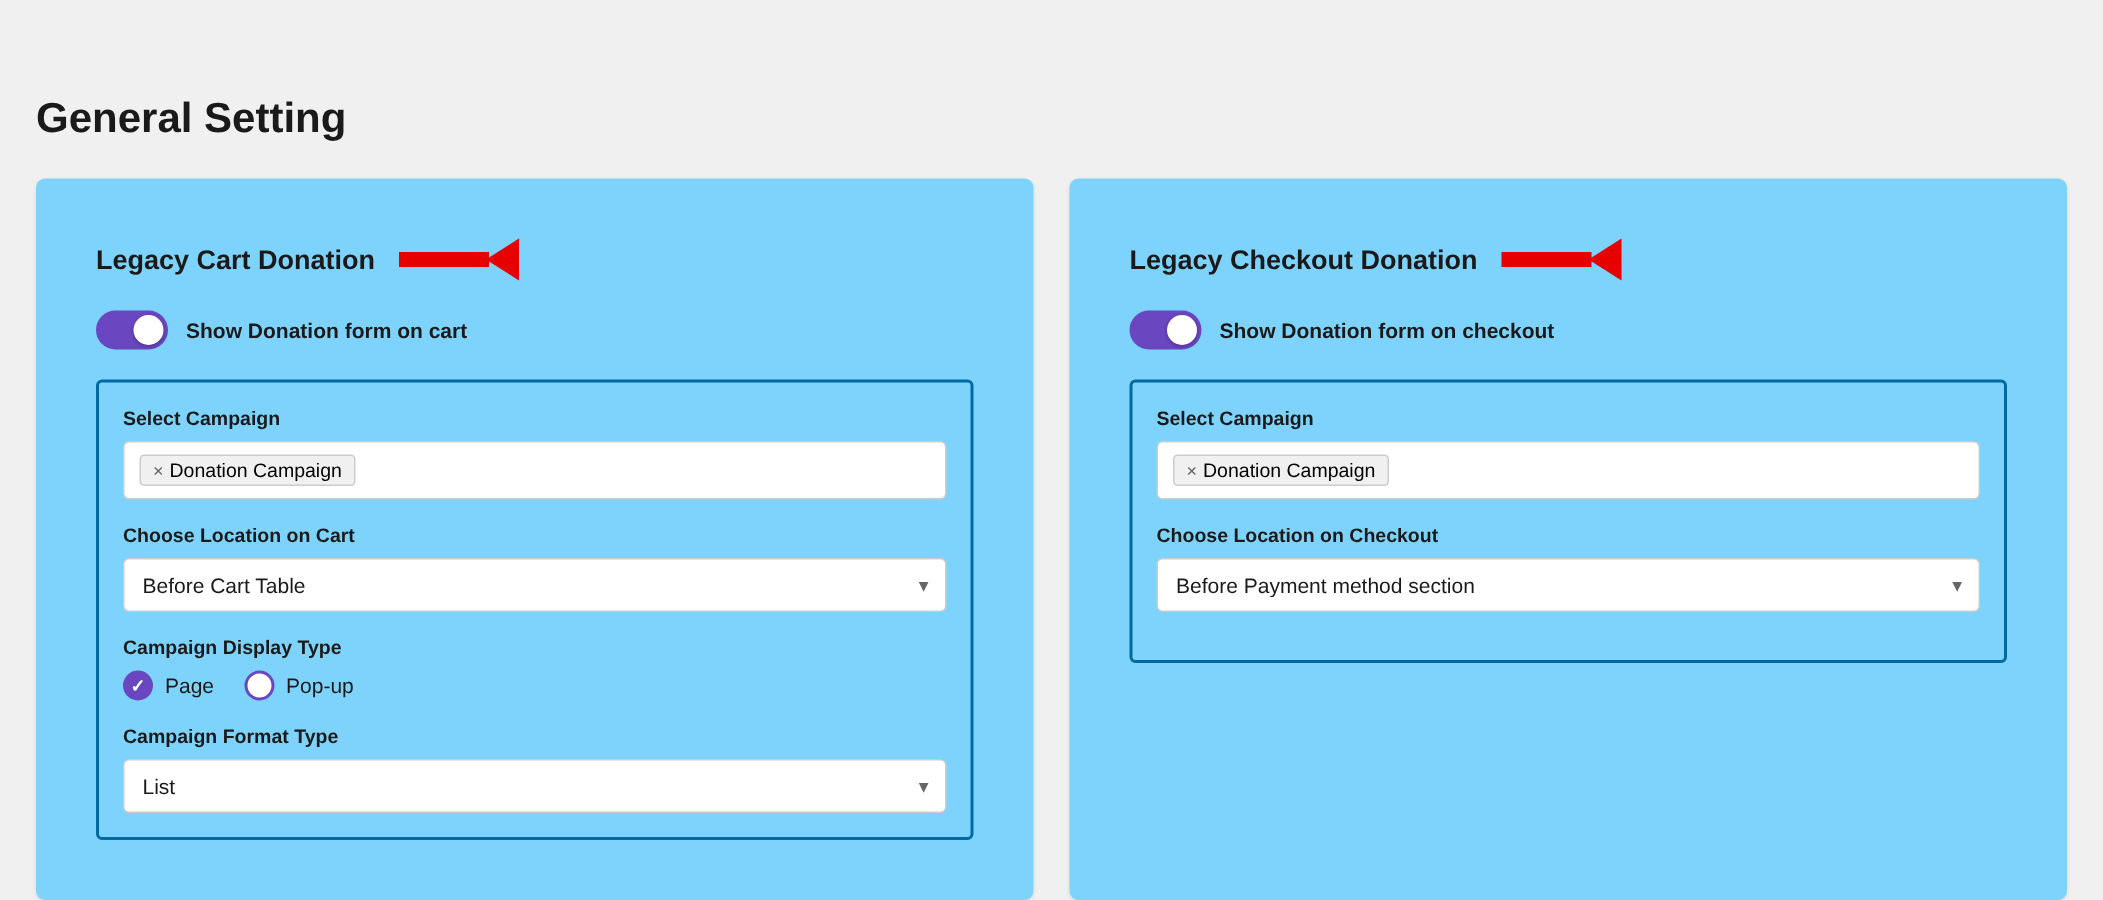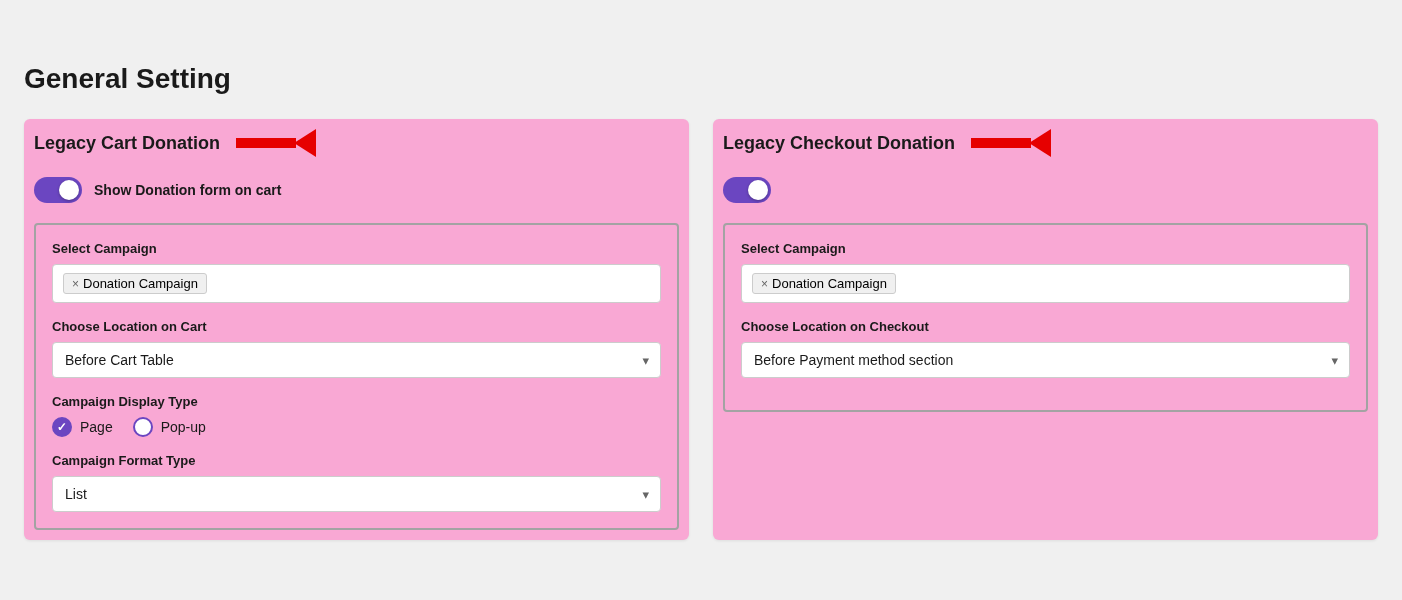--- a/index.html
+++ b/index.html
@@ -14,23 +14,23 @@
       font-weight: 700;
       color: #1a1a1a;
       margin-bottom: 24px;
       margin-top: 39px;
     }
     .panels-container {
       display: flex;
       gap: 24px;
     }
     .panel {
-      background: #f9a8d4;
+      background: #7dd3fc;
       border-radius: 6px;
-      padding: 10px;
+      padding: 40px;
       flex: 1;
       box-shadow: 0 1px 3px rgba(0,0,0,0.08);
     }
     .panel-header {
       display: flex;
       align-items: center;
       gap: 16px;
       margin-bottom: 20px;
     }
     .panel-title {
@@ -90,21 +90,21 @@
       background: #fff;
       border-radius: 50%;
       box-shadow: 0 1px 3px rgba(0,0,0,0.3);
     }
     .toggle-label {
       font-size: 14px;
       font-weight: 600;
       color: #1a1a1a;
     }
     .section-box {
-      border: 2px solid #a3a3a3;
+      border: 2px solid #0369a1;
       border-radius: 4px;
       padding: 16px;
     }
     .field-label {
       font-size: 13px;
       font-weight: 600;
       color: #1a1a1a;
       margin-bottom: 8px;
     }
     .tag-input {
@@ -267,20 +267,21 @@
   </div>
 
   <div class="panel">
     <div class="panel-header">
       <span class="panel-title">Legacy Checkout Donation</span>
       <span class="red-arrow"></span>
     </div>
 
     <div class="toggle-row">
       <div class="toggle"></div>
+      <span class="toggle-label">Show Donation form on checkout</span>
     </div>
 
     <div class="section-box">
 
       <div class="field-section">
         <div class="field-label">Select Campaign</div>
         <div class="tag-input">
           <span class="tag">
             <span class="tag-x">×</span>
             <span>Donation Campaign</span>

